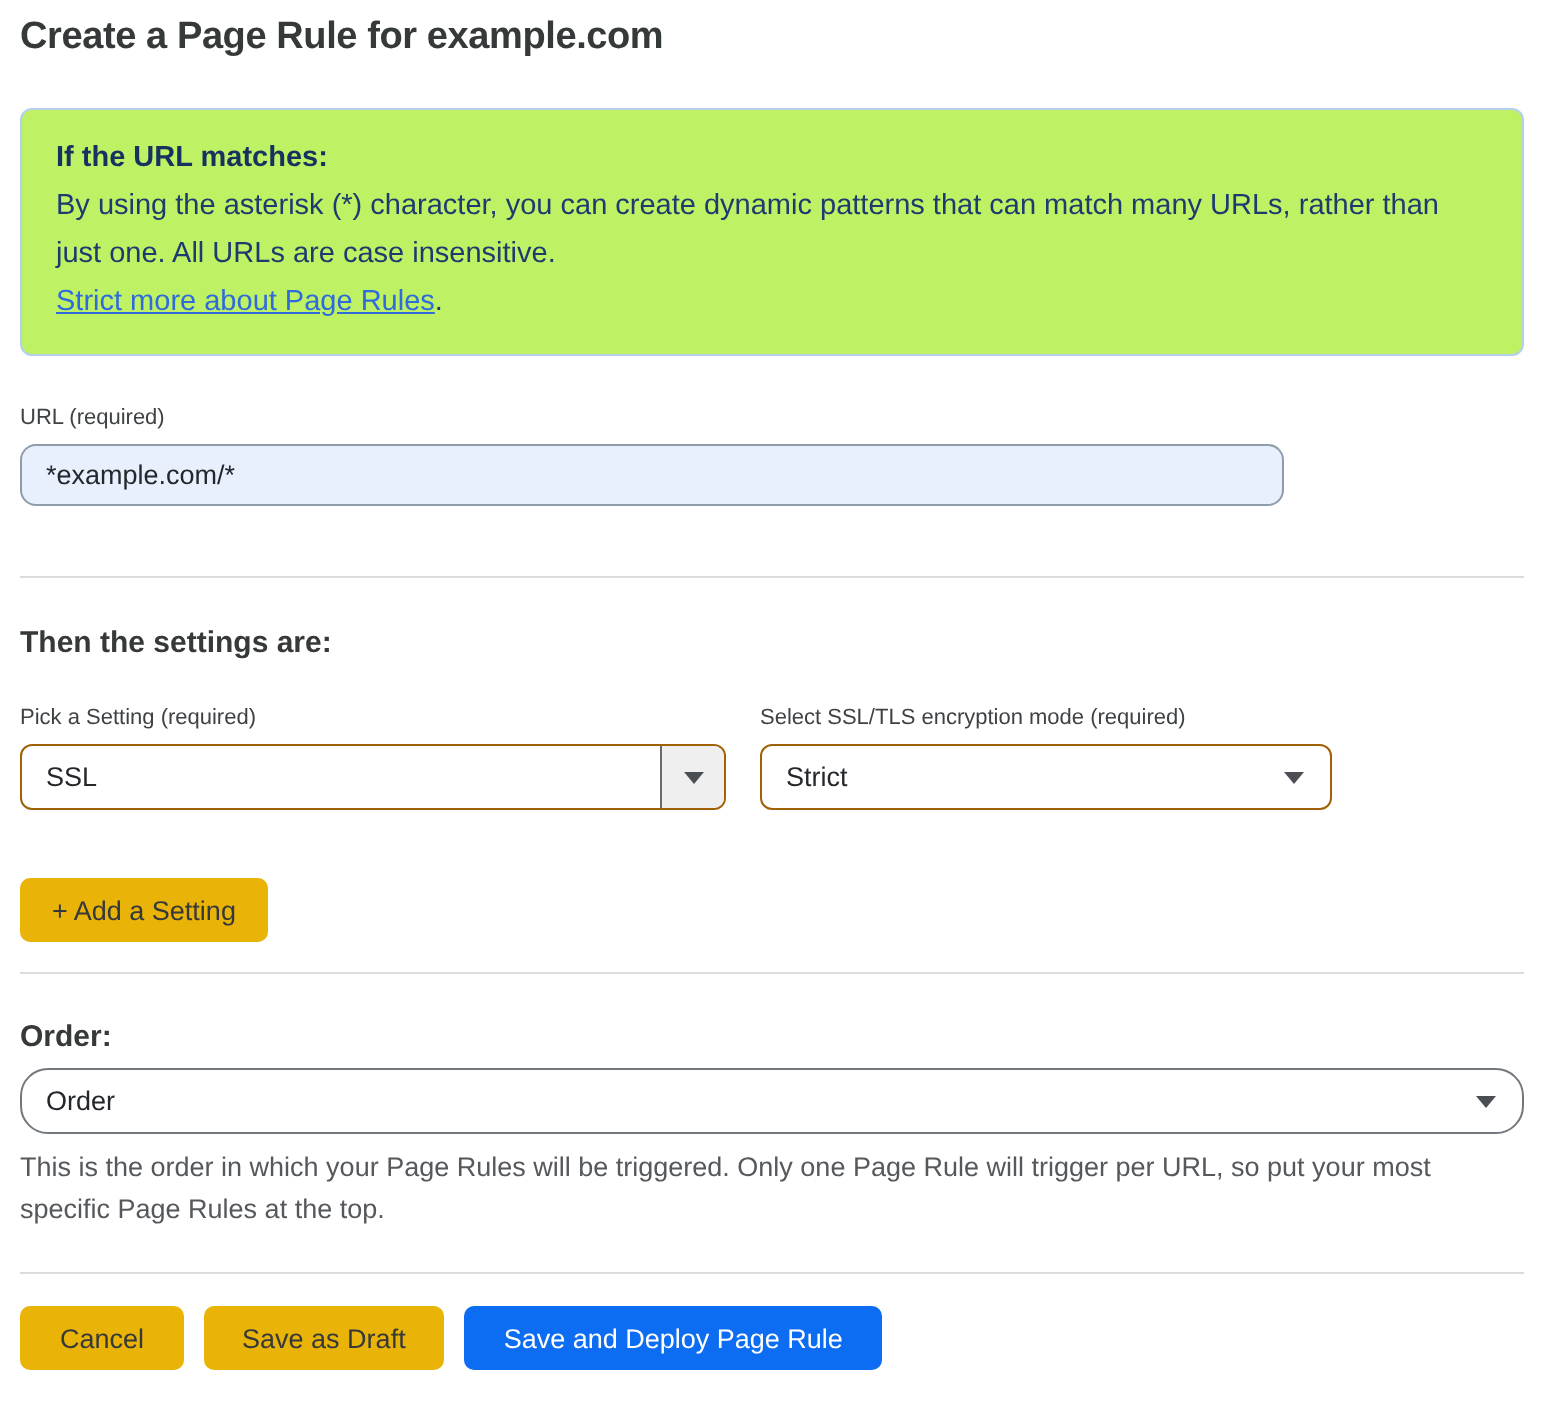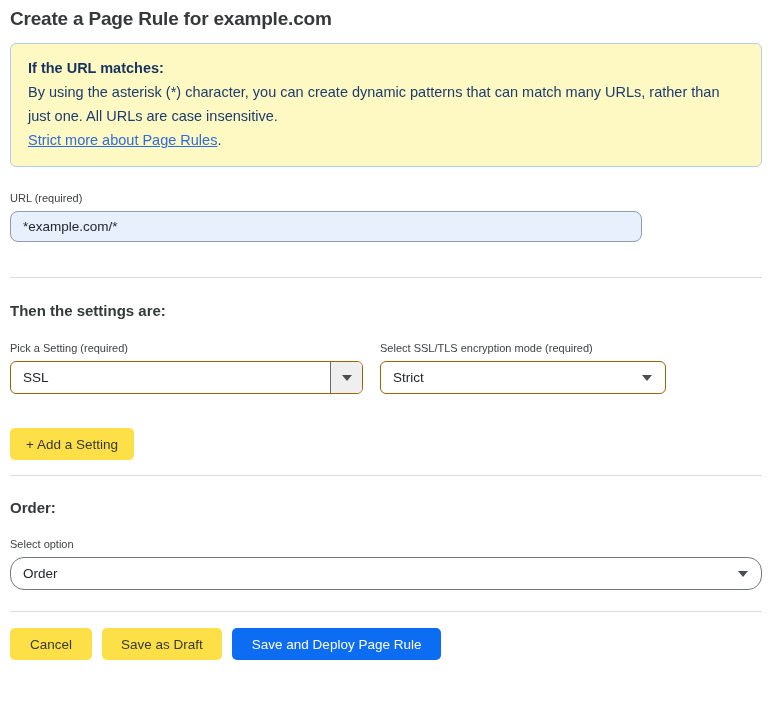--- a/index.html
+++ b/index.html
@@ -14,22 +14,22 @@
   .container { padding: 0 10px; }
 
   
   .page-title {
     font-size: 19px; font-weight: bold; color: #36393a;
     margin: 0; padding-top: 8px; letter-spacing: -0.2px;
   }
 
   
   .info-box {
-    margin-top: 13px;
-    background: #fef9c3;
+    margin-top: 24px;
+    background: #bef264;
     border: 1px solid #b4cfe9;
     border-radius: 6px;
     padding: 12px 17px 14px 17px;
     color: #1d3b6f;
     font-size: 14.5px;
     line-height: 24px;
   }
   .info-box .info-heading { font-weight: bold; color: #16335f; }
   .info-box .info-body { max-width: 700px; }
   .info-link { color: #2f6bdb; text-decoration: underline; cursor: pointer; }
@@ -98,21 +98,21 @@
 
   
   .btn {
     height: 32px;
     border: none; border-radius: 5px;
     font-family: "Liberation Sans", "DejaVu Sans", sans-serif;
     font-size: 13.5px;
     cursor: pointer;
     display: inline-flex; align-items: center; justify-content: center;
   }
-  .btn-gray { background: #fde047; color: #36393a; }
+  .btn-gray { background: #eab308; color: #36393a; }
   .add-setting-btn { margin-top: 34px; padding: 0 16px; }
 
   .order-select-label { margin-top: 22px; }
   .help-text {
     margin-top: 7px;
     font-size: 13.5px; color: #55585c;
     line-height: 20.5px;
     max-width: 748px;
   }
 
@@ -161,26 +161,26 @@
       </div>
     </div>
   </div>
 
   <button class="btn btn-gray add-setting-btn">+ Add a Setting</button>
 
   <hr class="divider divider-2">
 
   <h2 class="section-heading order-heading">Order:</h2>
 
-  <label class="field-label order-select-label">Select option</label>
   <div class="select select-wide">
     <span class="select-value">Order</span>
     <span class="caret caret-plain"></span>
   </div>
 
+  <div class="help-text">This is the order in which your Page Rules will be triggered. Only one Page Rule will trigger per URL, so put your most specific Page Rules at the top.</div>
 
   <hr class="divider divider-3">
 
   <div class="footer-actions">
     <button class="btn btn-gray cancel-btn">Cancel</button>
     <button class="btn btn-gray save-draft-btn">Save as Draft</button>
     <button class="btn btn-primary">Save and Deploy Page Rule</button>
   </div>
 
 </div>

